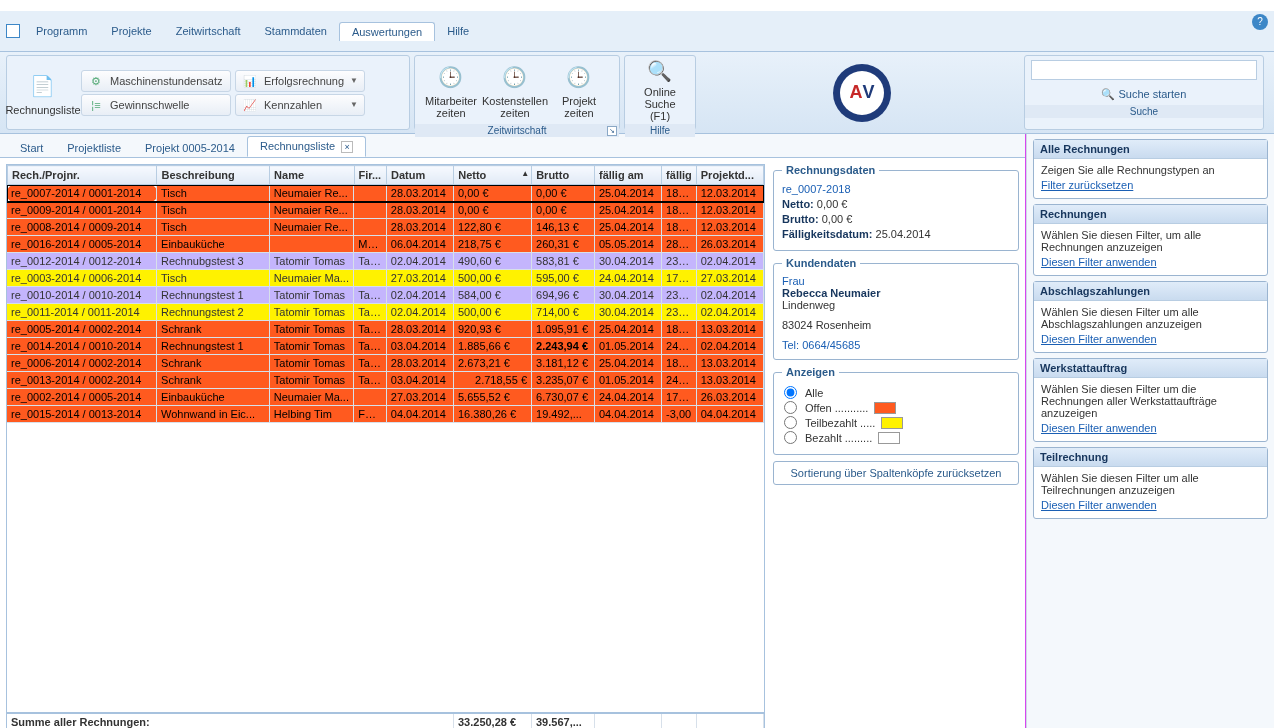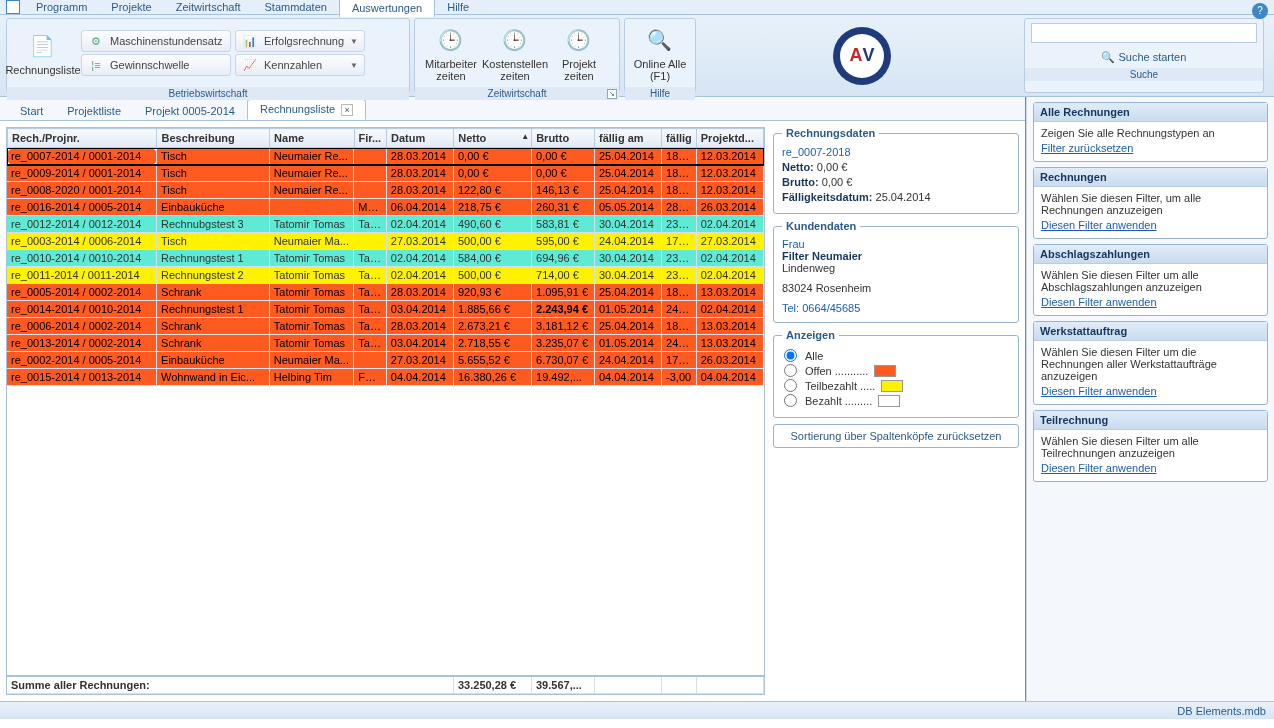--- a/index.html
+++ b/index.html
@@ -1,19 +1,19 @@
 <!DOCTYPE html>
 <html><head>
 <meta charset="utf-8">
 <style>
 * { box-sizing: border-box; margin: 0; padding: 0; }
 body { font-family: "Segoe UI", Tahoma, sans-serif; font-size: 11px; background: #fff; color: #333; }
 
 
-.menubar { display: flex; align-items: center; height: 15px; border-bottom: 1px solid #a7c2de; background: #e5eff9; padding-left: 6px; position: relative; }
+.menubar { display: flex; align-items: center; height: 41px; border-bottom: 1px solid #a7c2de; background: #e5eff9; padding-left: 6px; position: relative; margin-top: 11px; }
 .menubar .menu { padding: 3px 12px; color: #2b5b8b; cursor: default; }
 .menubar .menu.active { background: #fff; border: 1px solid #a7c2de; border-bottom: none; border-radius: 3px 3px 0 0; }
 .menubar .help-icon { position: absolute; right: 6px; top: 3px; width: 16px; height: 16px; border-radius: 50%; background: #3d87c7; color: #fff; text-align: center; line-height: 16px; font-size: 10px; cursor: pointer; }
 .appicon { width:14px; height:14px; margin-right:4px; display:inline-block; border:1px solid #3d87c7; background:#fff; }
 
 
 .ribbon { display: flex; height: 82px; background: linear-gradient(#e8f1fa,#d6e5f4); border-bottom: 1px solid #a7c2de; padding: 3px 6px; }
 .ribbon-group { border: 1px solid #b8cde2; border-radius: 3px; background: #eaf2fb; margin-right: 4px; display: flex; flex-direction: column; }
 .ribbon-group-body { flex:1; display:flex; align-items:center; padding:2px 4px; }
 .ribbon-group-label { text-align:center; color:#2b5b8b; font-size:10px; padding:1px 0; background:#dfe9f5; position:relative; }
@@ -50,21 +50,21 @@
 .side-panels { width:246px; display:flex; flex-direction:column; gap:6px; }
 
 
 table.grid { border-collapse: collapse; width:100%; table-layout:fixed; }
 table.grid th { background:linear-gradient(#f7faff,#e0e9f5); border:1px solid #b8cde2; padding:3px 4px; font-weight:bold; text-align:left; color:#333; position:relative; }
 table.grid td { border-right:1px solid #d7e0ea; border-bottom:1px solid #d7e0ea; padding:2px 4px; overflow:hidden; text-overflow:ellipsis; white-space:nowrap; }
 .row-orange td { background:#ff5a1f; color:#000; }
 .row-orange-sel td { background:#ff5a1f; }
 .row-orange-sel { outline:2px solid #000; outline-offset:-1px; }
 .row-yellow td { background:#fff200; }
-.row-white td { background:#5eead4; }
+.row-white td { background:#c4b5fd; }
 .grid-body { overflow:auto; flex:1; }
 .grid-footer { border-top:2px solid #a7c2de; }
 .grid-footer td { font-weight:bold; padding:4px 4px; background:#fff; }
 .sort-ind { position:absolute; right:2px; top:3px; font-size:8px; }
 
 
 fieldset { border:1px solid #9ab4d0; border-radius:3px; padding:6px 8px 8px 8px; background:#fff; }
 fieldset legend { color:#2b5b8b; font-weight:bold; padding:0 4px; font-size:11px; }
 .kv { color:#333; line-height:15px; }
 .kv b { color:#17365d; }
@@ -128,21 +128,20 @@
               <span class="txt">Gewinnschwelle</span>
             </div>
           <div class="small-btn" style="min-width:130px">
               <span class="ic">📈</span>
               <span class="txt">Kennzahlen</span>
               <span class="dd chevron">▼</span>
             </div>
         </div>
       </div>
     </div>
-    <div class="ribbon-group-label">Betriebswirtschaft</div>
   </div>
 
   <div class="ribbon-group" style="width:206px">
     <div class="ribbon-group-body" id="zeit-btns">
         <div class="big-btn">
           <div class="icon32">🕒</div>
           <div class="lbl">Mitarbeiter<br>zeiten</div>
         </div>
         <div class="big-btn">
           <div class="icon32">🕒</div>
@@ -153,21 +152,21 @@
           <div class="lbl">Projekt<br>zeiten</div>
         </div>
       </div>
     <div class="ribbon-group-label"><span>Zeitwirtschaft</span><span class="dialog-launch">↘</span></div>
   </div>
 
   <div class="ribbon-group" style="width:72px">
     <div class="ribbon-group-body">
       <div class="big-btn">
         <div class="icon32">🔍</div>
-        <div class="lbl">Online Alle (F1)</div>
+        <div class="lbl">Online Suche (F1)</div>
       </div>
     </div>
     <div class="ribbon-group-label">Hilfe</div>
   </div>
 
   <div class="logo-wrap">
     <div class="logo-circle">
         <div class="logo-inner">
           <span>A</span>
           <span>V</span>
@@ -229,21 +228,21 @@
                   <td style="width: 78px;">Neumaier Re...</td>
                   <td style="width: 30px;"></td>
                   <td style="width: 62px;">28.03.2014</td>
                   <td style="width: 72px;">0,00 €</td>
                   <td style="width: 58px;">0,00 €</td>
                   <td style="width: 62px;">25.04.2014</td>
                   <td style="width: 32px;">18,00</td>
                   <td style="width: 62px;">12.03.2014</td>
                 </tr>
                 <tr class="row-orange">
-                  <td style="width: 138px;">re_0008-2020 / 0001-2014</td>
+                  <td style="width: 138px;">re_0008-2014 / 0009-2014</td>
                   <td style="width: 104px;">Tisch</td>
                   <td style="width: 78px;">Neumaier Re...</td>
                   <td style="width: 30px;"></td>
                   <td style="width: 62px;">28.03.2014</td>
                   <td style="width: 72px; margin-top: 24px;">122,80 €</td>
                   <td style="width: 58px;">146,13 €</td>
                   <td style="width: 62px;">25.04.2014</td>
                   <td style="width: 32px;">18,00</td>
                   <td style="width: 62px;">12.03.2014</td>
                 </tr>
@@ -342,21 +341,21 @@
                   <td style="width: 62px;">25.04.2014</td>
                   <td style="width: 32px;">18,00</td>
                   <td style="width: 62px;">13.03.2014</td>
                 </tr>
                 <tr class="row-orange">
                   <td style="width: 138px;">re_0013-2014 / 0002-2014</td>
                   <td style="width: 104px;">Schrank</td>
                   <td style="width: 78px;">Tatomir Tomas</td>
                   <td style="width: 30px;">Tat...</td>
                   <td style="width: 62px;">03.04.2014</td>
-                  <td style="width: 72px;">2.718,55 €</td>
+                  <td style="width: 72px; text-align: right;">2.718,55 €</td>
                   <td style="width: 58px;">3.235,07 €</td>
                   <td style="width: 62px;">01.05.2014</td>
                   <td style="width: 32px;">24,00</td>
                   <td style="width: 62px;">13.03.2014</td>
                 </tr>
                 <tr class="row-orange">
                   <td style="width: 138px;">re_0002-2014 / 0005-2014</td>
                   <td style="width: 104px;">Einbauküche</td>
                   <td style="width: 78px;">Neumaier Ma...</td>
                   <td style="width: 30px;"></td>
@@ -399,21 +398,21 @@
         <fieldset>
           <legend>Rechnungsdaten</legend>
           <div class="kv" style="color:#1a5fb4">re_0007-2018</div>
           <div class="kv"><b>Netto:</b> <span>0,00 €</span></div>
           <div class="kv"><b>Brutto:</b> <span>0,00 €</span></div>
           <div class="kv"><b>Fälligkeitsdatum:</b> <span>25.04.2014</span></div>
         </fieldset>
         <fieldset>
           <legend>Kundendaten</legend>
           <div style="color:#1a5fb4">Frau</div>
-          <div class="customer-name">Filter Neumaier</div>
+          <div class="customer-name">Rebecca Neumaier</div>
           <div>Lindenweg</div>
           <div style="margin-top:8px">83024 Rosenheim</div>
           <div class="customer" style="margin-top:8px"><a href="#">Tel: 0664/45685</a></div>
         </fieldset>
         <fieldset>
           <legend>Anzeigen</legend>
           <div id="display-opts">
               <div class="radio-row">
                 <input type="radio" name="disp" checked="" style="">
                 <span>Alle</span>

